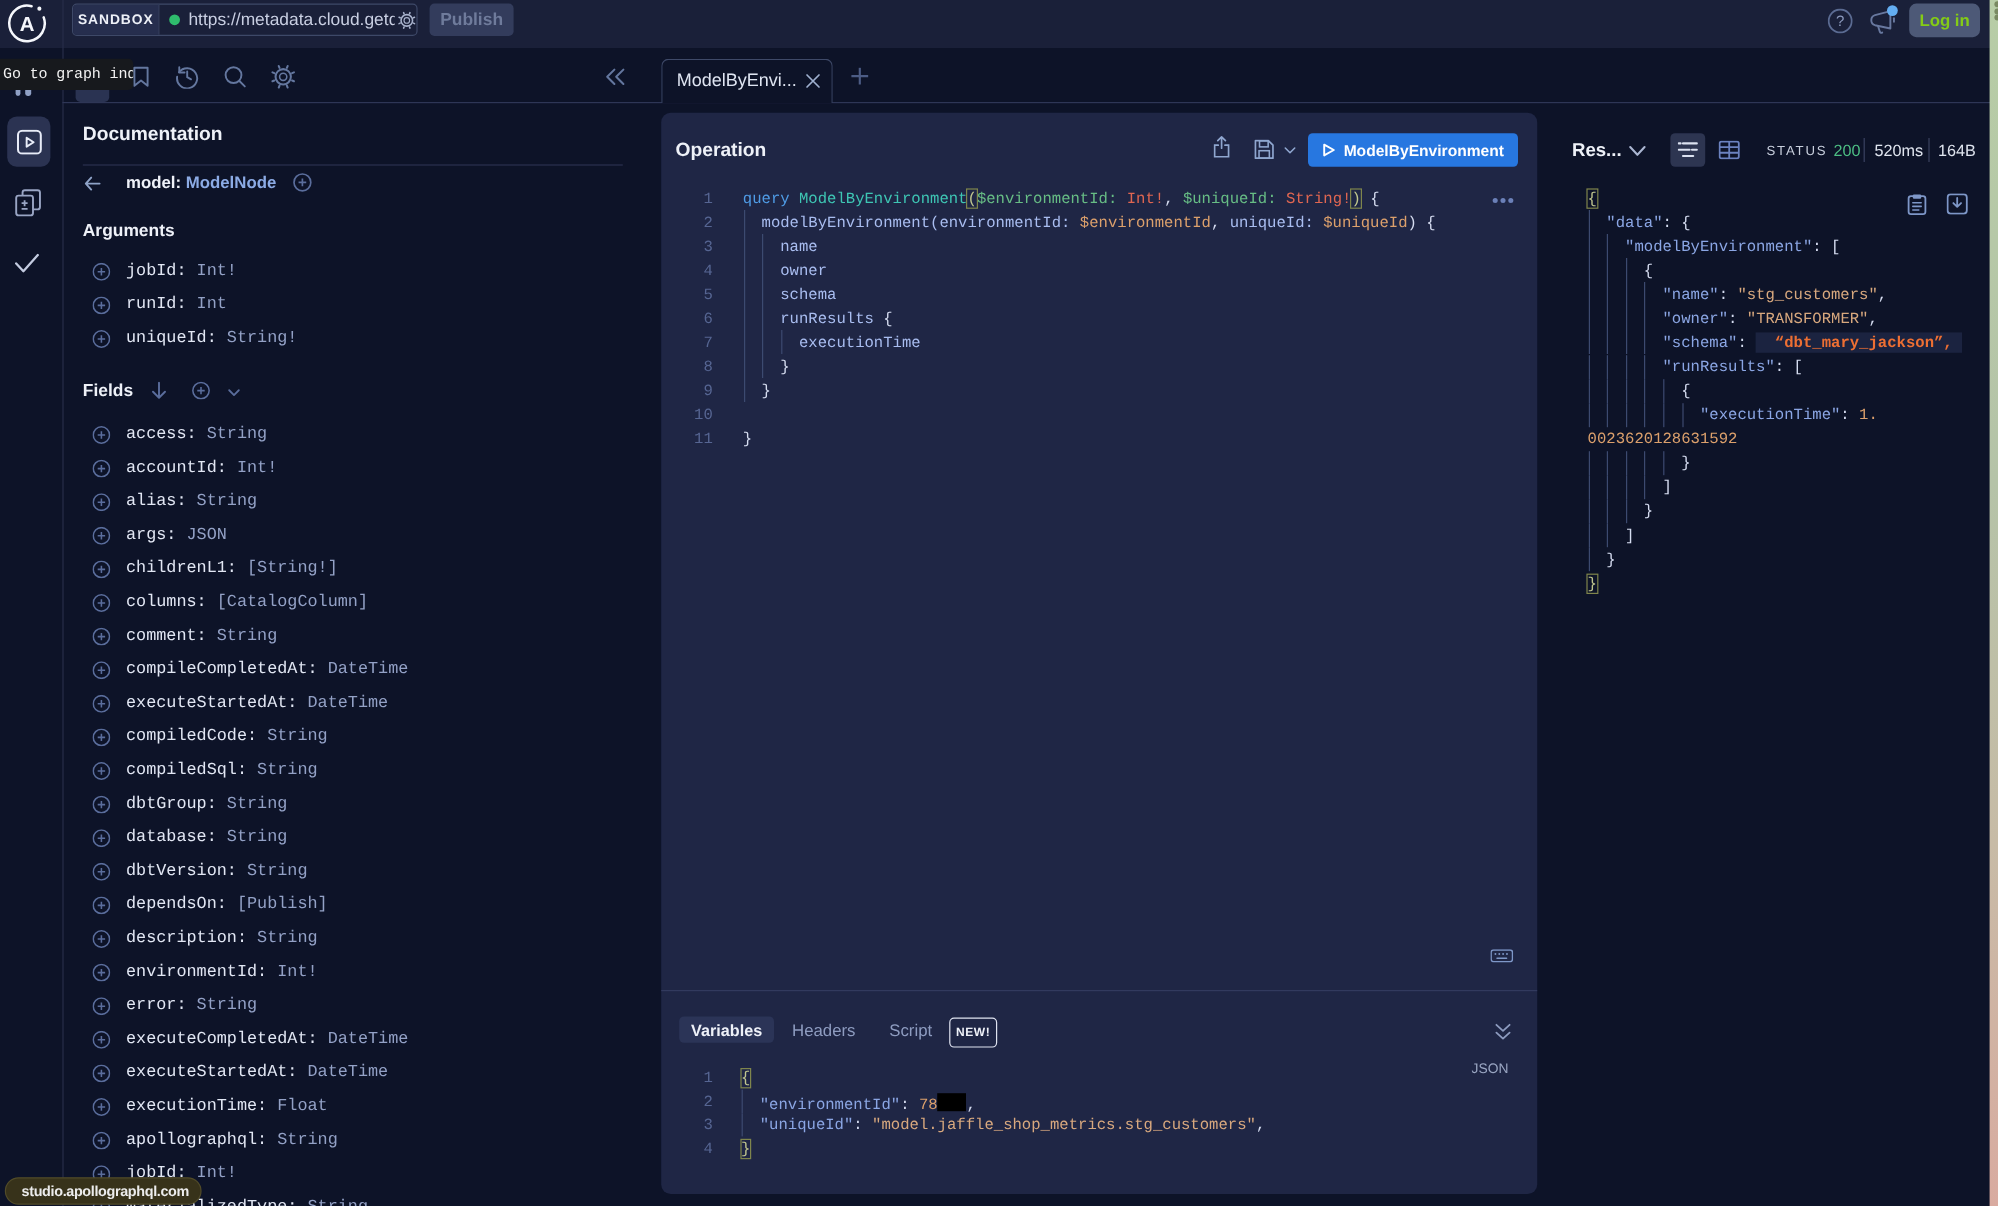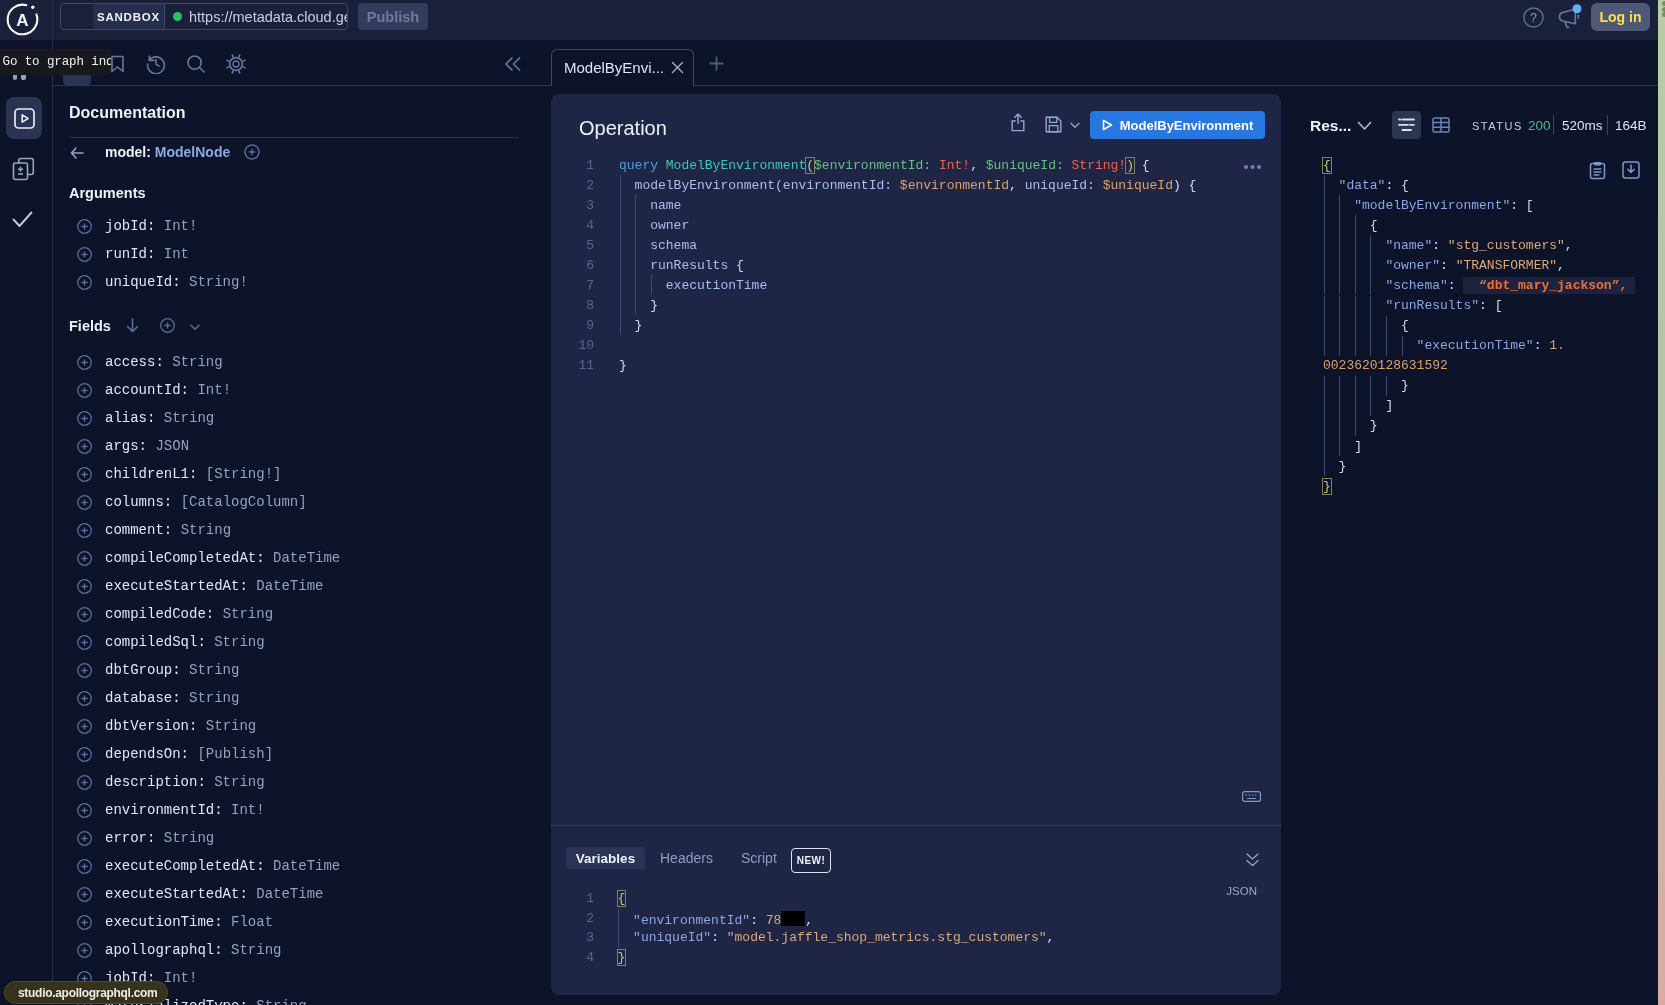--- a/index.html
+++ b/index.html
@@ -5,27 +5,27 @@
   * { margin:0; padding:0; box-sizing:border-box; }
   html,body { width:1665px; height:1005px; overflow:hidden; }
   body { background:#0d1328; font-family:"Liberation Sans", sans-serif; -webkit-font-smoothing:antialiased; }
   #app { position:relative; width:1665px; height:1005px; overflow:hidden; }
   .abs { position:absolute; }
   .mono { font-family:"Liberation Mono", monospace; font-size:13px; white-space:pre; }
   
   #topbar { left:0; top:0; width:1665px; height:40px; background:#1a2039; }
   #railline { left:52px; top:0; width:1px; height:1005px; background:#272e4a; }
   #hline85 { left:52px; top:85px; width:1613px; height:1px; background:#2e3656; }
-  #sandboxctl { left:60px; top:3px; width:288px; height:27px; border:1px solid #3e4968; border-radius:4px; display:flex; align-items:center;padding-left:32px; }
+  #sandboxctl { left:60px; top:3px; width:288px; height:27px; border:1px solid #3e4968; border-radius:4px; display:flex; align-items:center; }
   #sandboxseg { width:72px; height:100%; background:#262e4e; border-right:1px solid #3e4968; border-radius:3px 0 0 3px; display:flex; align-items:center; justify-content:center; color:#eef1f8; font-size:11.5px; font-weight:bold; letter-spacing:0.8px; }
   #urlseg { flex:1; display:flex; align-items:center; height:100%; overflow:hidden; }
   #urldot { width:9px; height:9px; border-radius:50%; background:#2fbc6d; margin:0 7px 0 8px; flex:none; }
   #urltext { color:#c9cfe2; font-size:14.5px; white-space:nowrap; overflow:hidden; width:172px; flex:none; }
   #publish { left:358px; top:3px; width:70px; height:27px; background:#333c5c; border-radius:4px; color:#6f7b9b; font-size:14.5px; font-weight:bold; display:flex; align-items:center; justify-content:center; }
-  #login { left:1591px; top:3px; width:59px; height:28px; background:#4d5977; border-radius:6px; color:#fde047; font-size:14px; font-weight:bold; display:flex; align-items:center; justify-content:center; }
+  #login { left:1591px; top:3px; width:59px; height:28px; background:#4d5977; border-radius:6px; color:#84cc16; font-size:14px; font-weight:bold; display:flex; align-items:center; justify-content:center; }
   
   #tooltip { left:0; top:49px; width:111px; height:26px; background:#17191d; border-radius:0 4px 4px 0; color:#f2f2f2; font-size:12.5px; letter-spacing:-0.1px; display:flex; align-items:center; padding-left:2.5px; z-index:30; white-space:nowrap; overflow:hidden;font-family:Liberation Mono, monospace; }
   #statusbubble { left:4px; top:981px; width:164px; height:23px; background:#37321a; border:1px solid #514b28; border-radius:12px; color:#ececec; font-size:12px; letter-spacing:-0.3px; font-weight:bold; display:flex; align-items:center; padding-left:13px; z-index:30; }
   
   .dochead { color:#eef1f8; font-weight:bold; }
   #docTitle { left:69px; top:104px; font-size:16px; }
   #docHr { left:69px; top:137px; width:450px; height:1px; background:#2a3150; }
   #modelrow { left:69px; top:143px; height:17px; display:flex; align-items:center; }
   #argsTitle { left:69px; top:185px; font-size:14.5px; }
   #fieldsTitle { left:69px; top:318px; font-size:14.5px; }
@@ -366,21 +366,21 @@
   <div class="abs" id="fmtbtn"></div>
 
   <div class="abs" style="left:564px;top:59px;color:#dfe5f2;font-size:15px;z-index:6">ModelByEnvi...</div>
   <svg class="abs" style="left:671px;top:61px;z-index:6" width="13" height="13" viewBox="0 0 13 13">
       <path d="M1.5 1.5 L11.5 11.5 M11.5 1.5 L1.5 11.5" stroke="#9fb0d0" stroke-width="1.4" stroke-linecap="round"></path>
     </svg>
   <svg class="abs" style="left:709px;top:56px" width="15" height="15" viewBox="0 0 15 15">
       <path d="M7.5 0.5 V14.5 M0.5 7.5 H14.5" stroke="#4c5c85" stroke-width="1.8"></path>
     </svg>
 
-  <div class="abs" style="left:579px;top:117px;color:#eef1f8;font-weight:normal;font-size:20px">Operation</div>
+  <div class="abs" style="left:563px;top:117px;color:#eef1f8;font-weight:bold;font-size:16px">Operation</div>
   <svg class="abs" style="left:1011px;top:113px" width="14" height="19" viewBox="0 0 14 19">
     <path d="M7 1.2 V10.5 M3.8 4.2 L7 1 L10.2 4.2" stroke="#8fa6cf" stroke-width="1.4" fill="none" stroke-linecap="round" stroke-linejoin="round"></path>
     <path d="M4.2 8 H1.2 V17.6 H12.8 V8 H9.8" stroke="#8fa6cf" stroke-width="1.4" fill="none" stroke-linecap="round"></path>
   </svg>
   <svg class="abs" style="left:1045px;top:116px" width="17" height="17" viewBox="0 0 17 17">
     <path d="M1.2 1.2 H12 L15.8 5 V15.8 H1.2 Z" stroke="#8fa6cf" stroke-width="1.4" fill="none" stroke-linejoin="round"></path>
     <rect x="4.6" y="1.4" width="7.2" height="5" stroke="#8fa6cf" stroke-width="1.3" fill="none"></rect>
     <rect x="4.2" y="9.6" width="8.6" height="6.2" stroke="#8fa6cf" stroke-width="1.3" fill="none"></rect>
   </svg>
   <svg class="abs" style="left:1070px;top:122px" width="10" height="7" viewBox="0 0 11 8">

